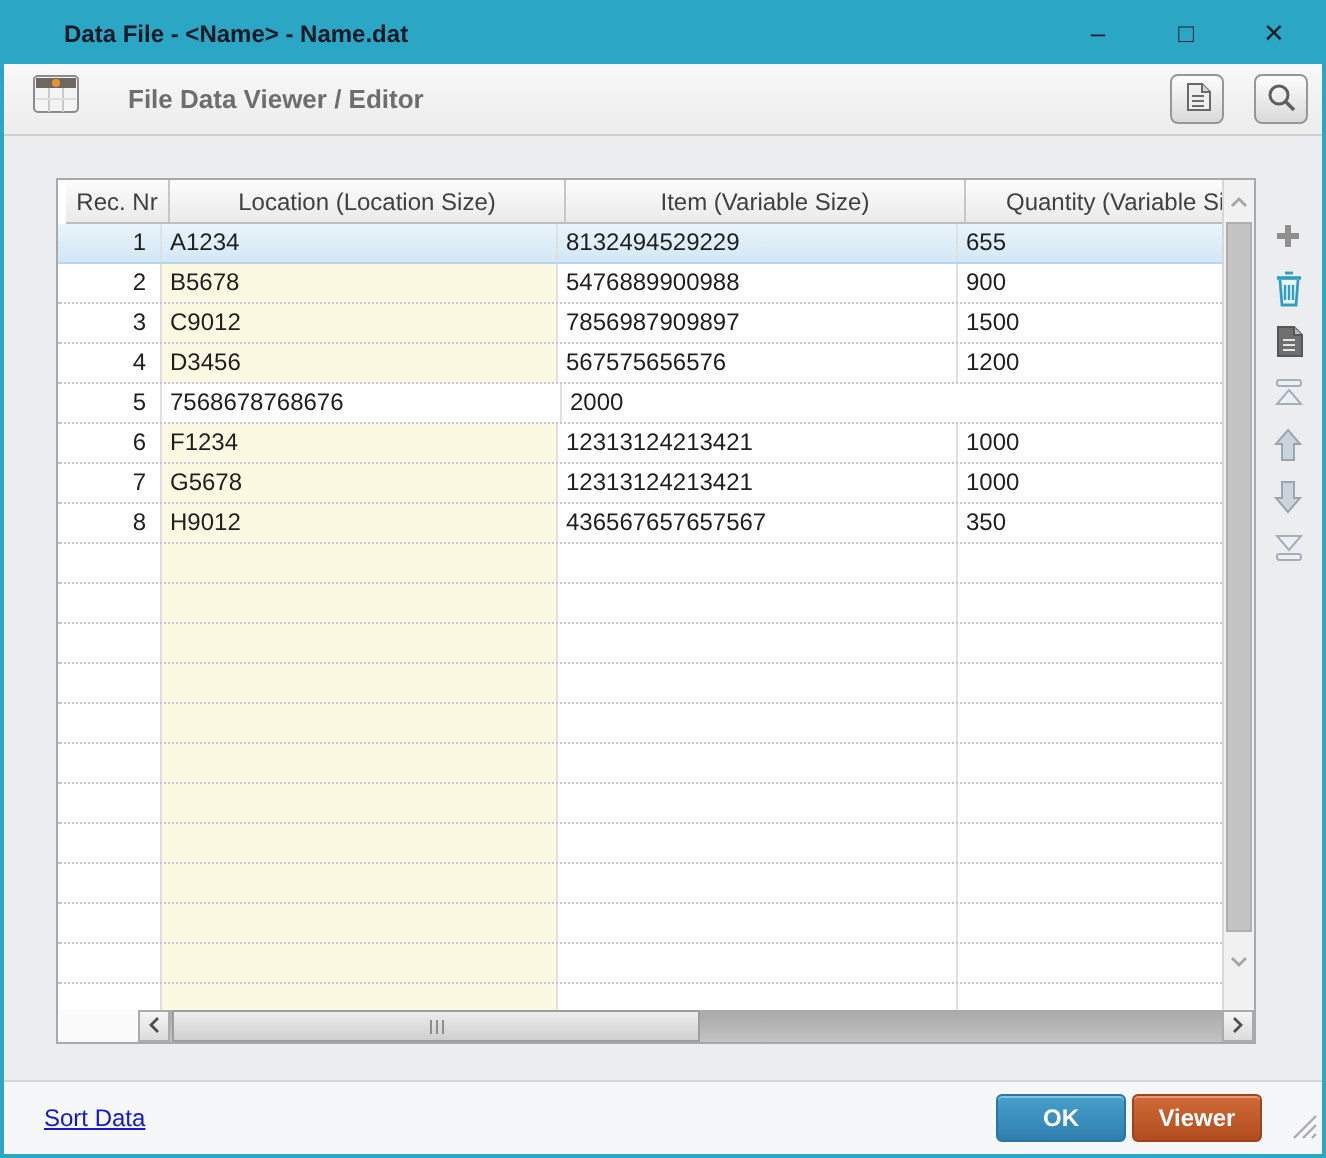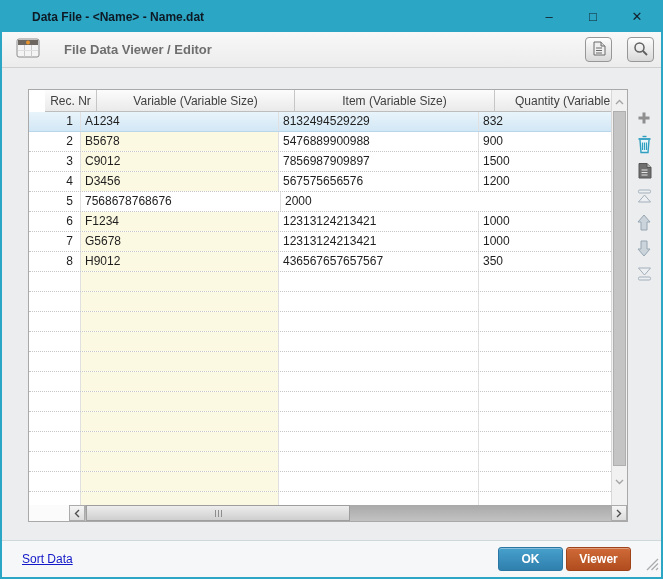--- a/index.html
+++ b/index.html
@@ -23,21 +23,21 @@
   .hd-btn { width: 27px; height: 25px; margin-right: 3px; border: 1px solid #979797; border-radius: 4px;
     background: linear-gradient(#FDFDFD, #D9D9D9); display: flex; align-items: center; justify-content: center;
     cursor: pointer; }
 
   
   .content { flex: 1; position: relative; background: #EBEDEF; }
 
   .table-wrap { position: absolute; left: 26px; top: 21px; width: 600px; height: 433px;
     background: #FFF; border: 1px solid #A9A9A9; }
 
-  .thead { position: absolute; left: 16px; top: 0; width: 582px; height: 22px; display: flex;
+  .thead { position: absolute; left: 4px; top: 0; width: 582px; height: 22px; display: flex;
     background: linear-gradient(#FCFCFC, #EAEAEA); border-bottom: 1px solid #BDBDBD;
     font-size: 12px; color: #404040; }
   .th { border-right: 1px solid #C6C6C6; display: flex; align-items: center; justify-content: center;
     white-space: nowrap; overflow: hidden; }
   .th.h-nr   { width: 52px;  flex: none; }
   .th.h-loc  { width: 198px; flex: none; }
   .th.h-item { width: 200px; flex: none; }
   .th.h-qty  { flex: 1; justify-content: flex-start; padding-left: 20px; border-right: none; }
 
   .tbody { position: absolute; left: 0; top: 22px; width: 582px; height: 393px; overflow: hidden;
@@ -137,31 +137,31 @@
       </span>
     </button>
   </div>
 
   <div class="content">
 
     <div class="table-wrap">
 
       <div class="thead">
         <div class="th h-nr">Rec. Nr</div>
-        <div class="th h-loc">Variable (Variable Size)</div>
+        <div class="th h-loc">Location (Location Size)</div>
         <div class="th h-item">Item (Variable Size)</div>
         <div class="th h-qty">Quantity (Variable Size)</div>
       </div>
 
       <div class="tbody">
         <div class="trow sel">
           <div class="cell c-nr">1</div>
           <div class="cell c-loc">A1234</div>
           <div class="cell c-item">8132494529229</div>
-          <div class="cell c-qty">832</div>
+          <div class="cell c-qty">655</div>
         </div>
         <div class="trow">
           <div class="cell c-nr">2</div>
           <div class="cell c-loc">B5678</div>
           <div class="cell c-item">5476889900988</div>
           <div class="cell c-qty">900</div>
         </div>
         <div class="trow">
           <div class="cell c-nr">3</div>
           <div class="cell c-loc">C9012</div>

